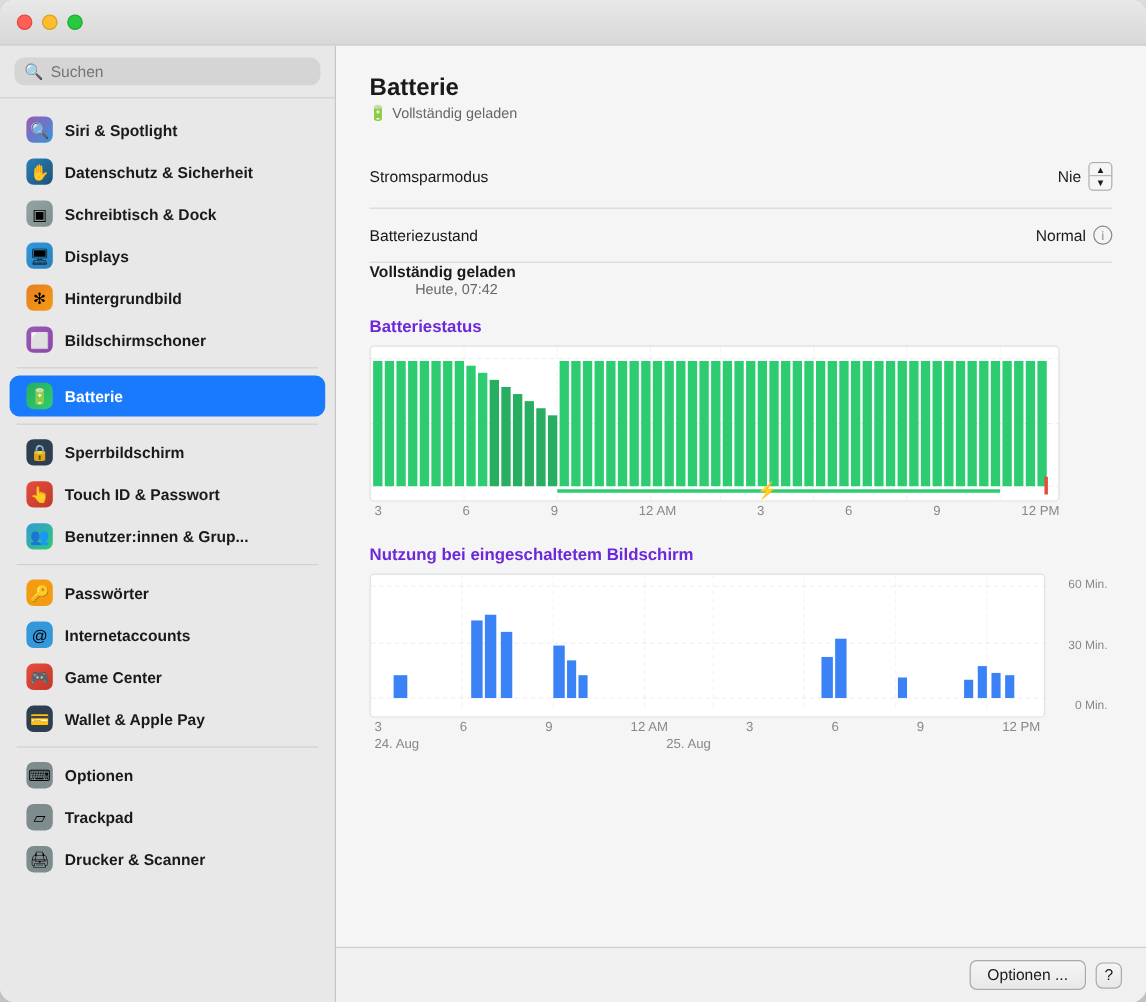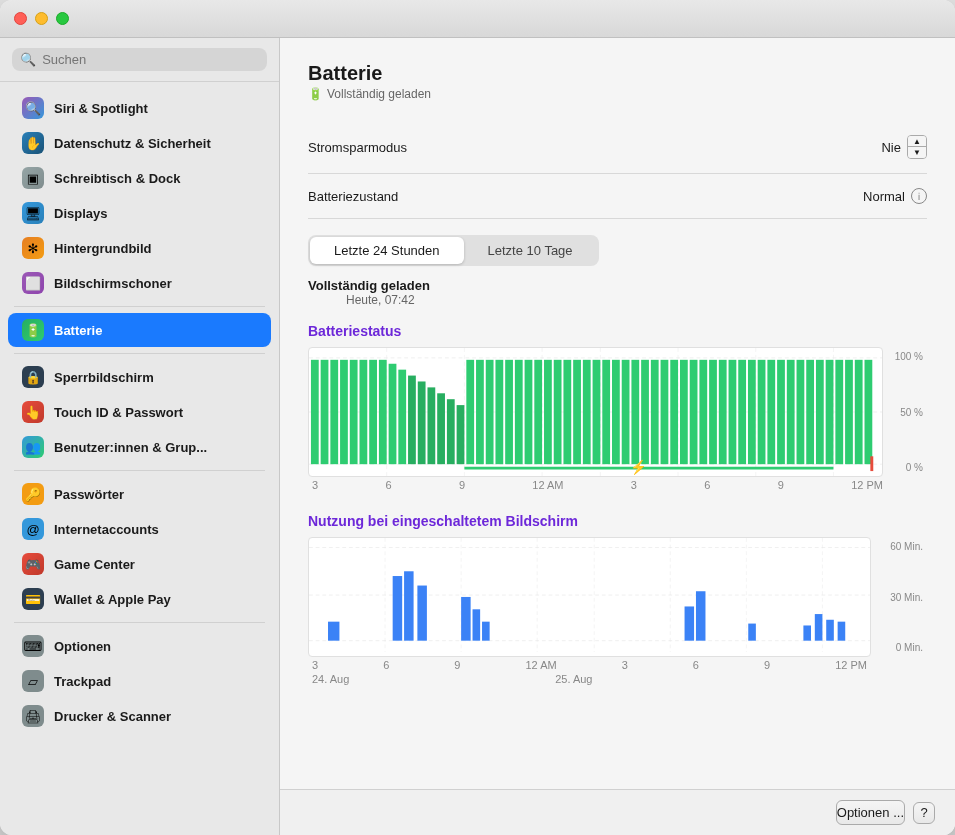--- a/index.html
+++ b/index.html
@@ -307,21 +307,21 @@
       justify-content: flex-end;
       align-items: center;
       gap: 8px;
       border-top: 1px solid #d0d0d0;
       background: #f0f0f0;
     }
     .btn-options {
       background: linear-gradient(to bottom, #f5f5f5, #e8e8e8);
       border: 1px solid #aaa;
       border-radius: 6px;
-      padding: 4px 0;
+      padding: 4px 14px;
       font-size: 13px;
       cursor: pointer;
       color: #1a1a1a;
     }
     .btn-help {
       background: linear-gradient(to bottom, #f5f5f5, #e8e8e8);
       border: 1px solid #aaa;
       border-radius: 6px;
       width: 22px;
       height: 22px;
@@ -471,24 +471,20 @@
         </div>
 
         <div class="setting-row">
           <span class="setting-label">Batteriezustand</span>
           <div class="setting-value">
             <span>Normal</span>
             <div class="info-icon">ℹ</div>
           </div>
         </div>
 
-        <div class="tabs-container">
-          <button class="tab-btn active">Letzte 24 Stunden</button>
-          <button class="tab-btn">Letzte 10 Tage</button>
-        </div>
 
         <div class="charge-info">
           <div class="charge-title">Vollständig geladen</div>
           <div class="charge-time">Heute, 07:42</div>
         </div>
 
         <div class="chart-section">
           <div class="chart-title">Batteriestatus</div>
           <div class="chart-with-y">
             <div style="position:relative; padding-right: 44px;">
@@ -567,25 +563,20 @@
                   <rect x="562" y="12" width="8" height="106" fill="#2ecc71"></rect>
                   <rect x="572" y="12" width="8" height="106" fill="#2ecc71"></rect>
 
                   <line x1="160" y1="122" x2="540" y2="122" stroke="#2ecc71" stroke-width="3"></line>
 
                   <text x="340" y="126" font-size="14" fill="#2ecc71" text-anchor="middle">⚡</text>
 
                   <rect x="578" y="110" width="3" height="15" fill="#e74c3c"></rect>
                 </svg>
               </div>
-              <div class="y-labels">
-                <span>100 %</span>
-                <span>50 %</span>
-                <span>0 %</span>
-              </div>
             </div>
             <div class="chart-labels-x" style="padding-right: 44px;">
               <span>3</span>
               <span>6</span>
               <span>9</span>
               <span>12 AM</span>
               <span>3</span>
               <span>6</span>
               <span>9</span>
               <span>12 PM</span>

